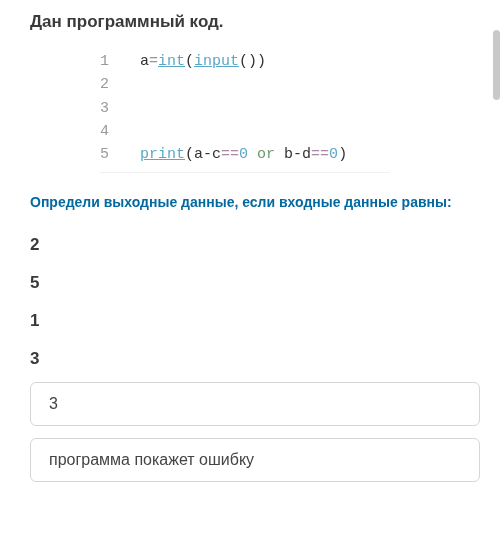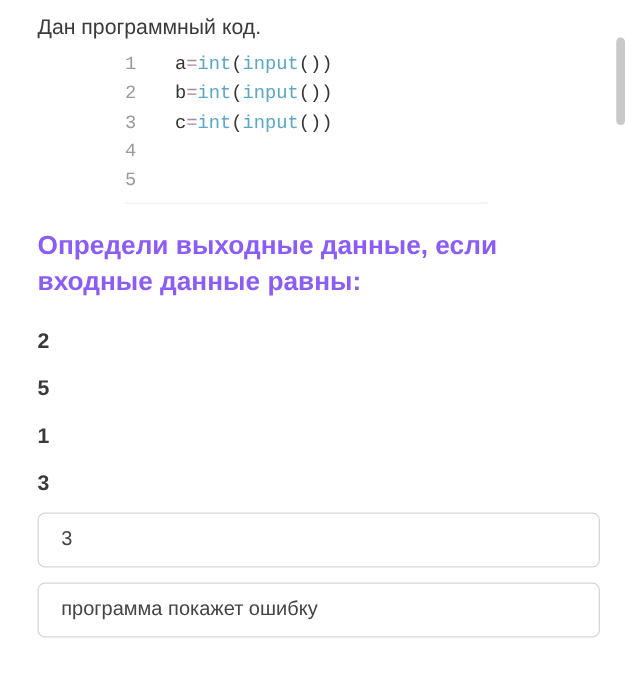--- a/index.html
+++ b/index.html
@@ -27,23 +27,23 @@
     width: 7px;
     height: 70px;
     background: #c9c9c9;
     border-radius: 4px;
   }
   .content {
     padding: 12px 20px 12px 30px;
   }
   .prompt-text {
     font-size: 17px;
-    font-weight: 400;
+    font-weight: 700;
     color: #3a3a3a;
-    margin-bottom: 4px;
+    margin-bottom: 14px;
   }
   .code-block {
     margin: 0 0 20px 70px;
     font-family: "Courier New", Courier, monospace;
     font-size: 15px;
     line-height: 1.55;
     background: #ffffff;
     padding: 4px 0 6px 0;
     border-bottom: 1px solid #f0f0f0;
     width: fit-content;
@@ -54,28 +54,28 @@
   }
   .lineno {
     width: 40px;
     text-align: left;
     color: #9a9a9a;
     padding-right: 22px;
   }
   .code-text {
     white-space: pre;
   }
-  .kw-func { color: #5aa8c7; }
+  .kw-func { color: #5aa8c7; text-decoration: underline; }
   .kw-num  { color: #5aa8c7; }
   .kw-op   { color: #a88aa8; }
   .kw-or   { color: #6b9b6b; }
   .question-text {
-    font-size: 21px;
+    font-size: 14px;
     font-weight: 700;
-    color: #8b5cf6;
+    color: #0369a1;
     margin-bottom: 16px;
     line-height: 1.35;
   }
   .input-list {
     font-size: 17px;
     font-weight: 600;
     color: #3a3a3a;
     line-height: 2.0;
     margin-bottom: 6px;
   }
@@ -98,31 +98,30 @@
 
   <div class="prompt-text">Дан программный код.</div>
 
   <div class="code-block">
     <div class="code-line">
       <span class="lineno">1</span>
       <span class="code-text"><span>a</span><span class="kw-op">=</span><span class="kw-func">int</span><span>(</span><span class="kw-func">input</span><span>())</span></span>
     </div>
     <div class="code-line">
       <span class="lineno">2</span>
-      <span class="code-text"><span>b</span><span class="kw-op">=</span><span class="kw-func">int</span><span>(</span><span class="kw-func">input</span><span>())</span></span>
     </div>
     <div class="code-line">
       <span class="lineno">3</span>
-      <span class="code-text"><span>c</span><span class="kw-op">=</span><span class="kw-func">int</span><span>(</span><span class="kw-func">input</span><span>())</span></span>
     </div>
     <div class="code-line">
       <span class="lineno">4</span>
     </div>
     <div class="code-line">
       <span class="lineno">5</span>
+      <span class="code-text"><span class="kw-func">print</span><span>(a-c</span><span class="kw-op">==</span><span class="kw-num">0</span><span class="kw-or"> or </span><span>b-d</span><span class="kw-op">==</span><span class="kw-num">0</span><span>)</span></span>
     </div>
   </div>
 
   <div class="question-text">Определи выходные данные, если входные данные равны:</div>
 
   <div class="input-list">
     <div>2</div>
     <div>5</div>
     <div>1</div>
     <div>3</div>

